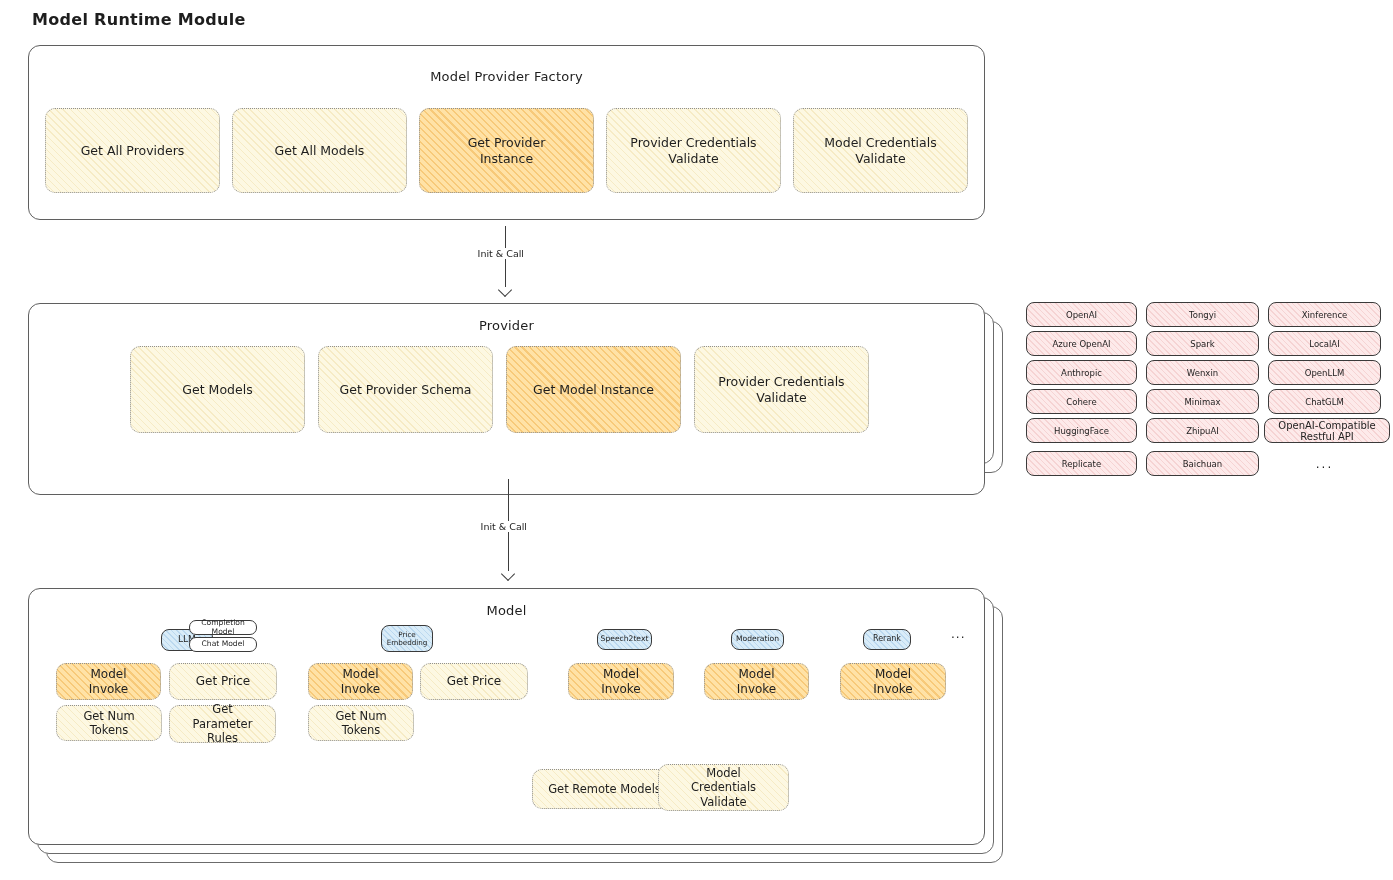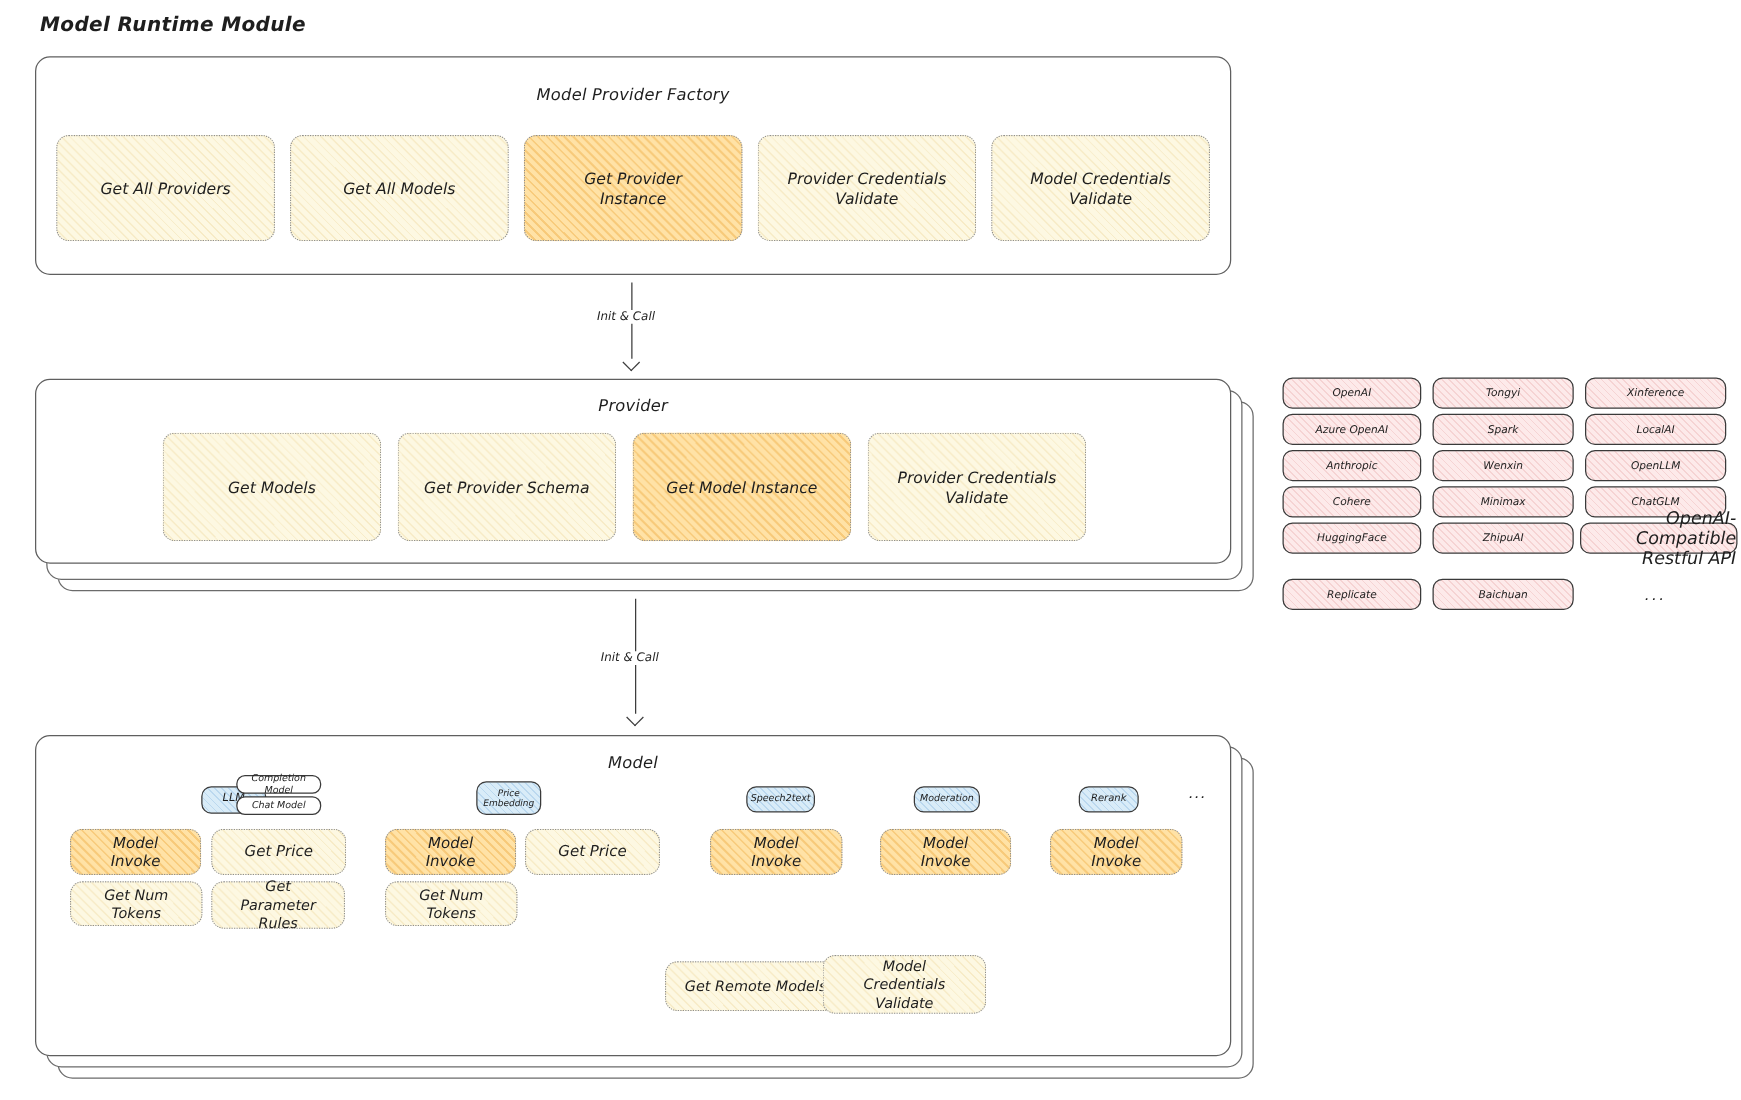--- a/index.html
+++ b/index.html
@@ -1,18 +1,18 @@
 <!DOCTYPE html>
 <html><head>
 <meta charset="utf-8">
 <style>
   * { margin:0; padding:0; box-sizing:border-box; }
   html,body { background:#ffffff; }
   body { font-family:"DejaVu Sans", sans-serif; color:#1e1e1e; }
-  #canvas { position:relative; width:1393px; height:880px; background:#fff; overflow:hidden;font-style:italic; }
+  #canvas { position:relative; width:1393px; height:880px; background:#fff; overflow:hidden; }
 
   .page-title { position:absolute; left:32px; top:10px; font-size:16px; font-weight:bold; letter-spacing:.3px; }
 
   
   .container { position:absolute; background:#fff; border:1.6px solid #5f5f5f; border-radius:12px; }
   .stack-layer { position:absolute; background:#fff; border:1.4px solid #6b6b6b; border-radius:12px; }
   .container-title { position:absolute; left:0; right:0; text-align:center; font-size:13px; letter-spacing:.2px; }
 
   
   .btn { display:flex; align-items:center; justify-content:center; text-align:center;
@@ -39,21 +39,21 @@
   .arrow .alabel { position:absolute; left:50%; transform:translateX(-58%); background:#fff;
                    padding:0 3px; font-size:9.5px; white-space:nowrap; }
 
   
   .chips { position:absolute; left:1026px; top:302px; display:grid;
            grid-template-columns:111px 113px 113px; gap:4px 9px; }
   .chip { height:25px; display:flex; align-items:center; justify-content:center; text-align:center;
           border:1.3px solid #3a3a3a; border-radius:8px; font-size:8.5px;
           background-color:#fdeaea;
           background-image:repeating-linear-gradient(45deg, rgba(216,120,120,0.20) 0 1px, transparent 1px 4px); }
-  .chip.wide { margin:0 -9px 16px -4px; font-size:14px;text-align:right; }
+  .chip.wide { margin:0 -9px 4px -4px; font-size:10px; }
   .chips .more { display:flex; align-items:center; justify-content:center; font-size:12px; letter-spacing:2px; }
 
   
   .tag { position:absolute; display:flex; align-items:center; justify-content:center; text-align:center;
          border:1.2px solid #3a3a3a; border-radius:8px; font-size:8.5px; line-height:1.1;
          background-color:#d9ecf8;
          background-image:repeating-linear-gradient(45deg, rgba(110,165,215,0.28) 0 1px, transparent 1px 4px); }
   .tag.small-white { background:#fff; background-image:none; border-radius:7px; font-size:7.6px; }
   .model-more { position:absolute; font-size:12px; letter-spacing:1px; }
 
@@ -88,21 +88,21 @@
   </div>
 
   <div class="arrow" style="left:460px; top:224px; height:72px;">
     <div class="line"></div>
     <div class="head"></div>
     <div class="alabel" style="top:24px;">Init &amp; Call</div>
   </div>
 
   <div class="stack-layer" style="left:46px; top:321px; width:957px; height:152px;"></div>
   <div class="stack-layer" style="left:37px; top:312px; width:957px; height:152px;"></div>
-  <div class="container" style="left:28px; top:303px; width:957px; height:148px;">
+  <div class="container" style="left:28px; top:303px; width:957px; height:192px;">
     <div class="container-title" style="top:14px;">Provider</div>
     <div class="provider-row">
       <div class="btn">
         <span class="lbl">Get Models</span>
       </div>
       <div class="btn">
         <span class="lbl">Get Provider Schema</span>
       </div>
       <div class="btn hl">
         <span class="lbl">Get Model Instance</span>

